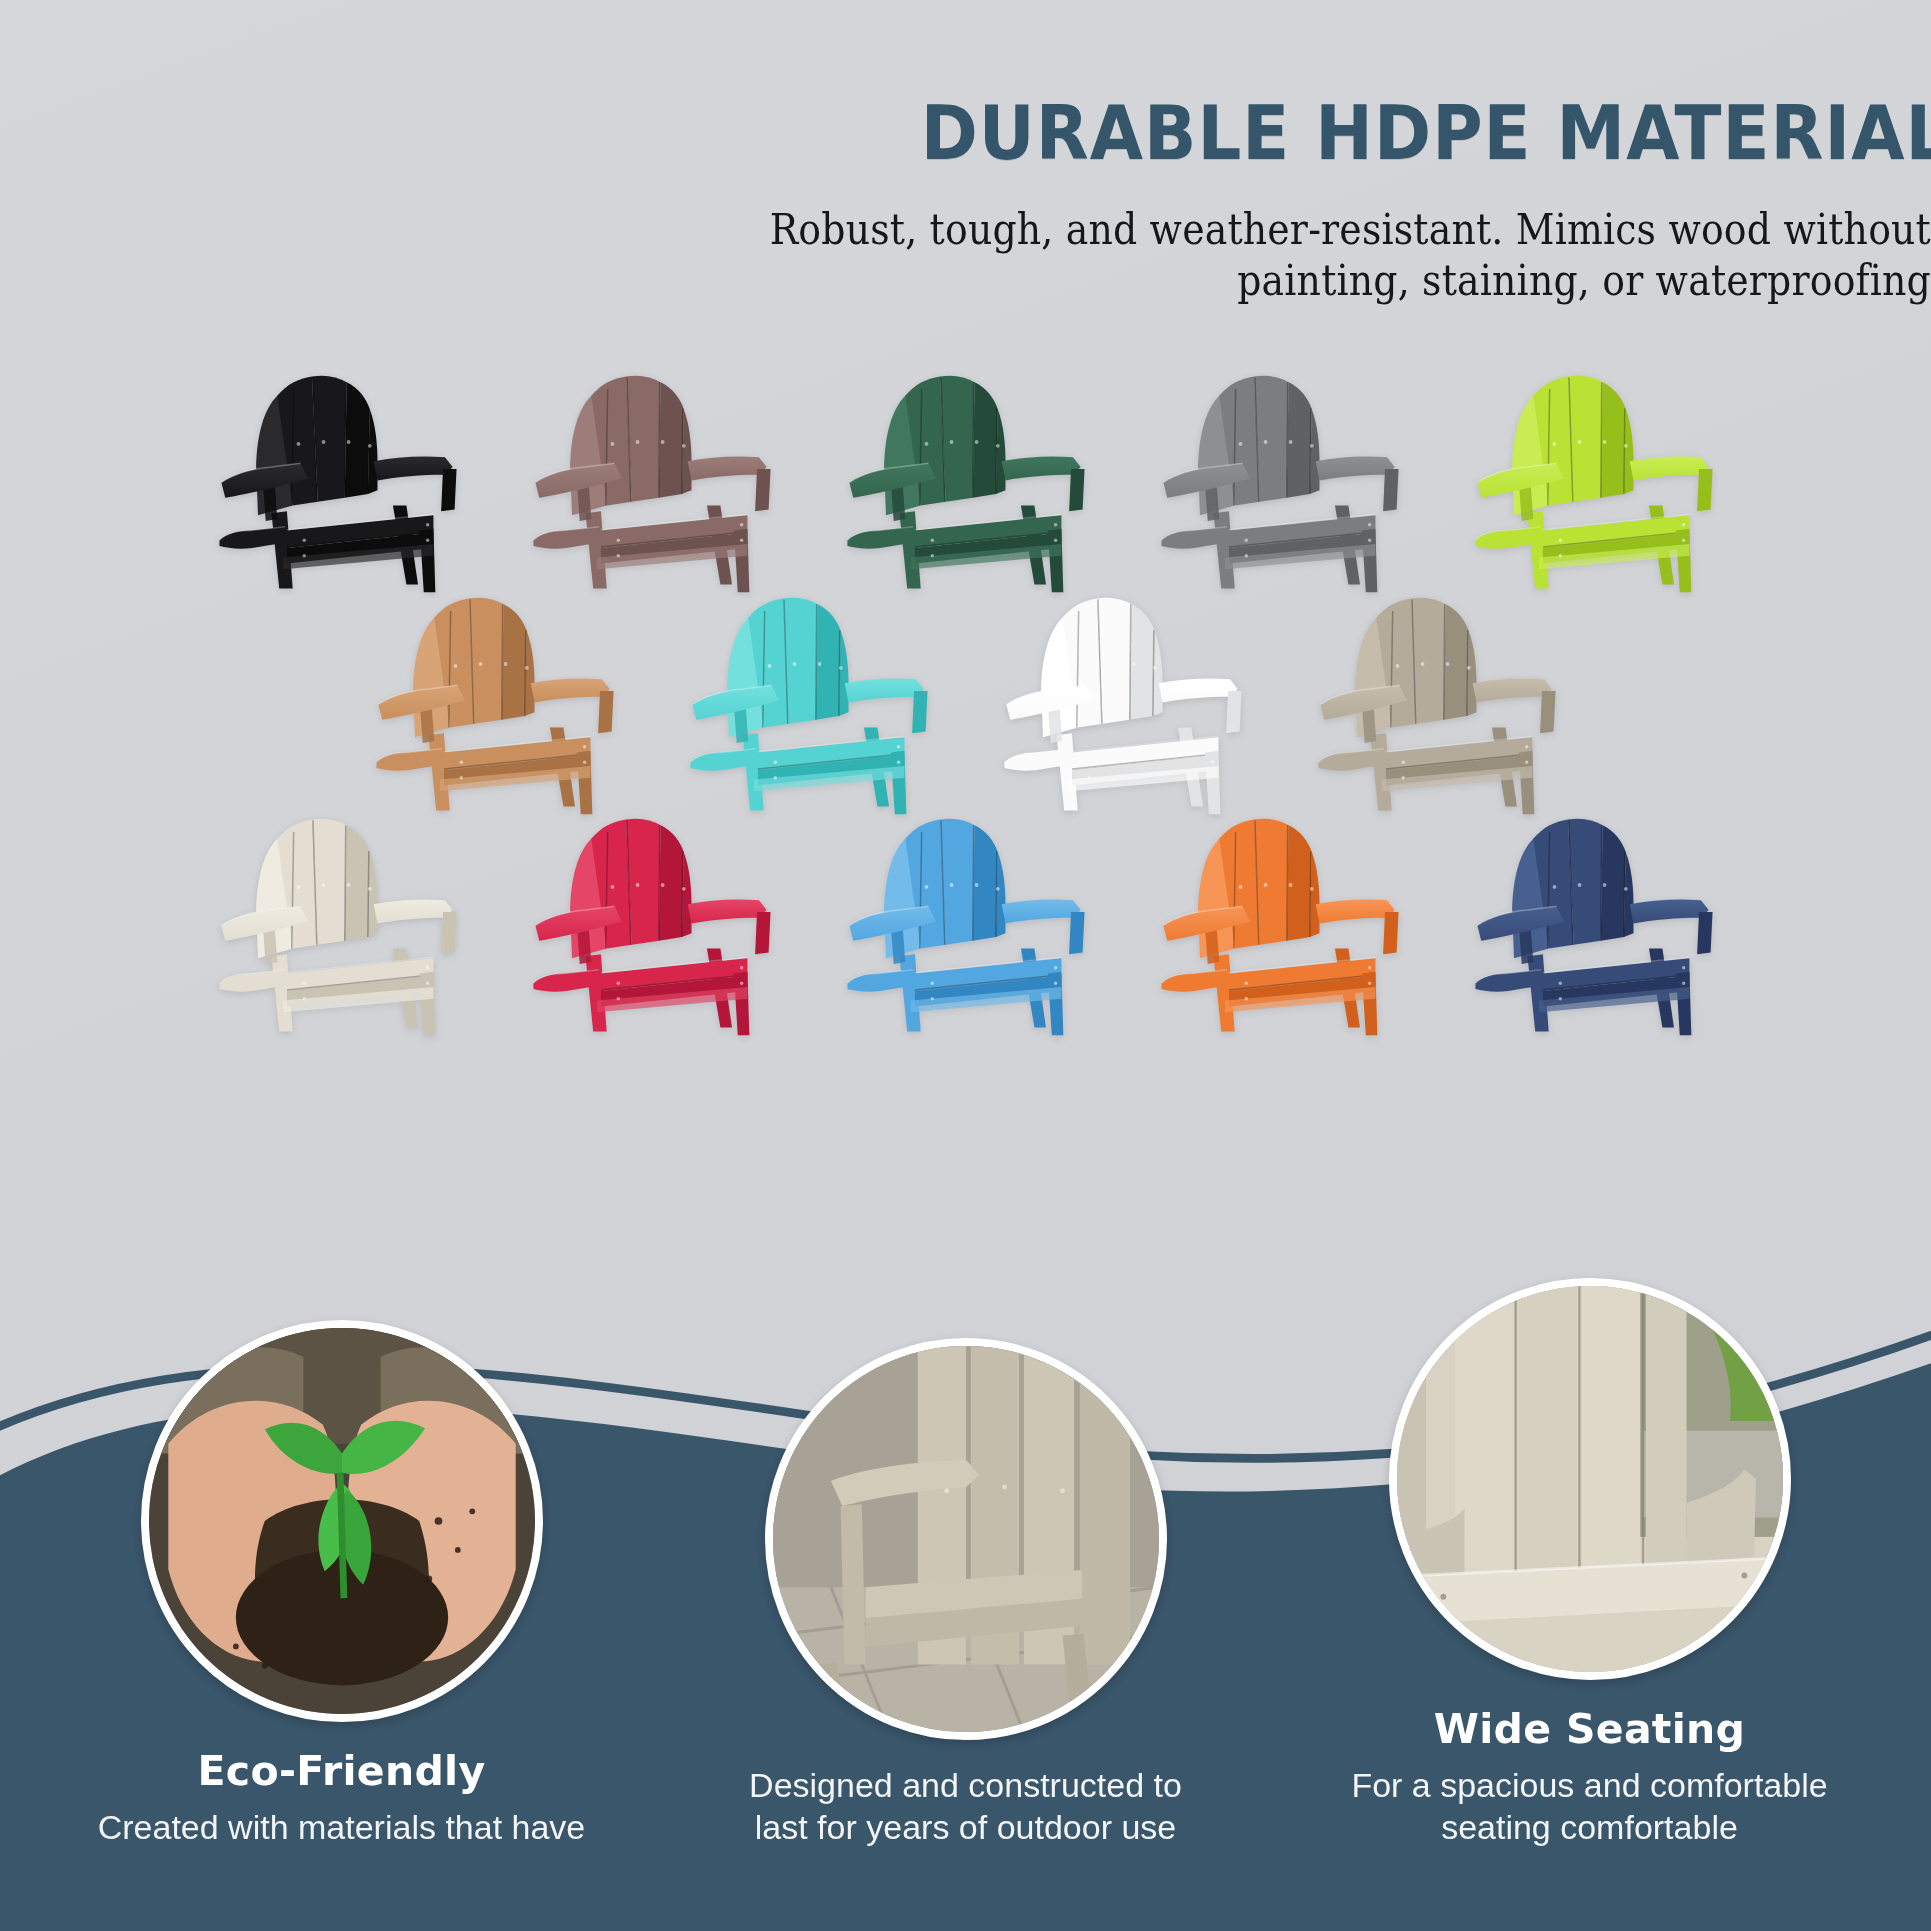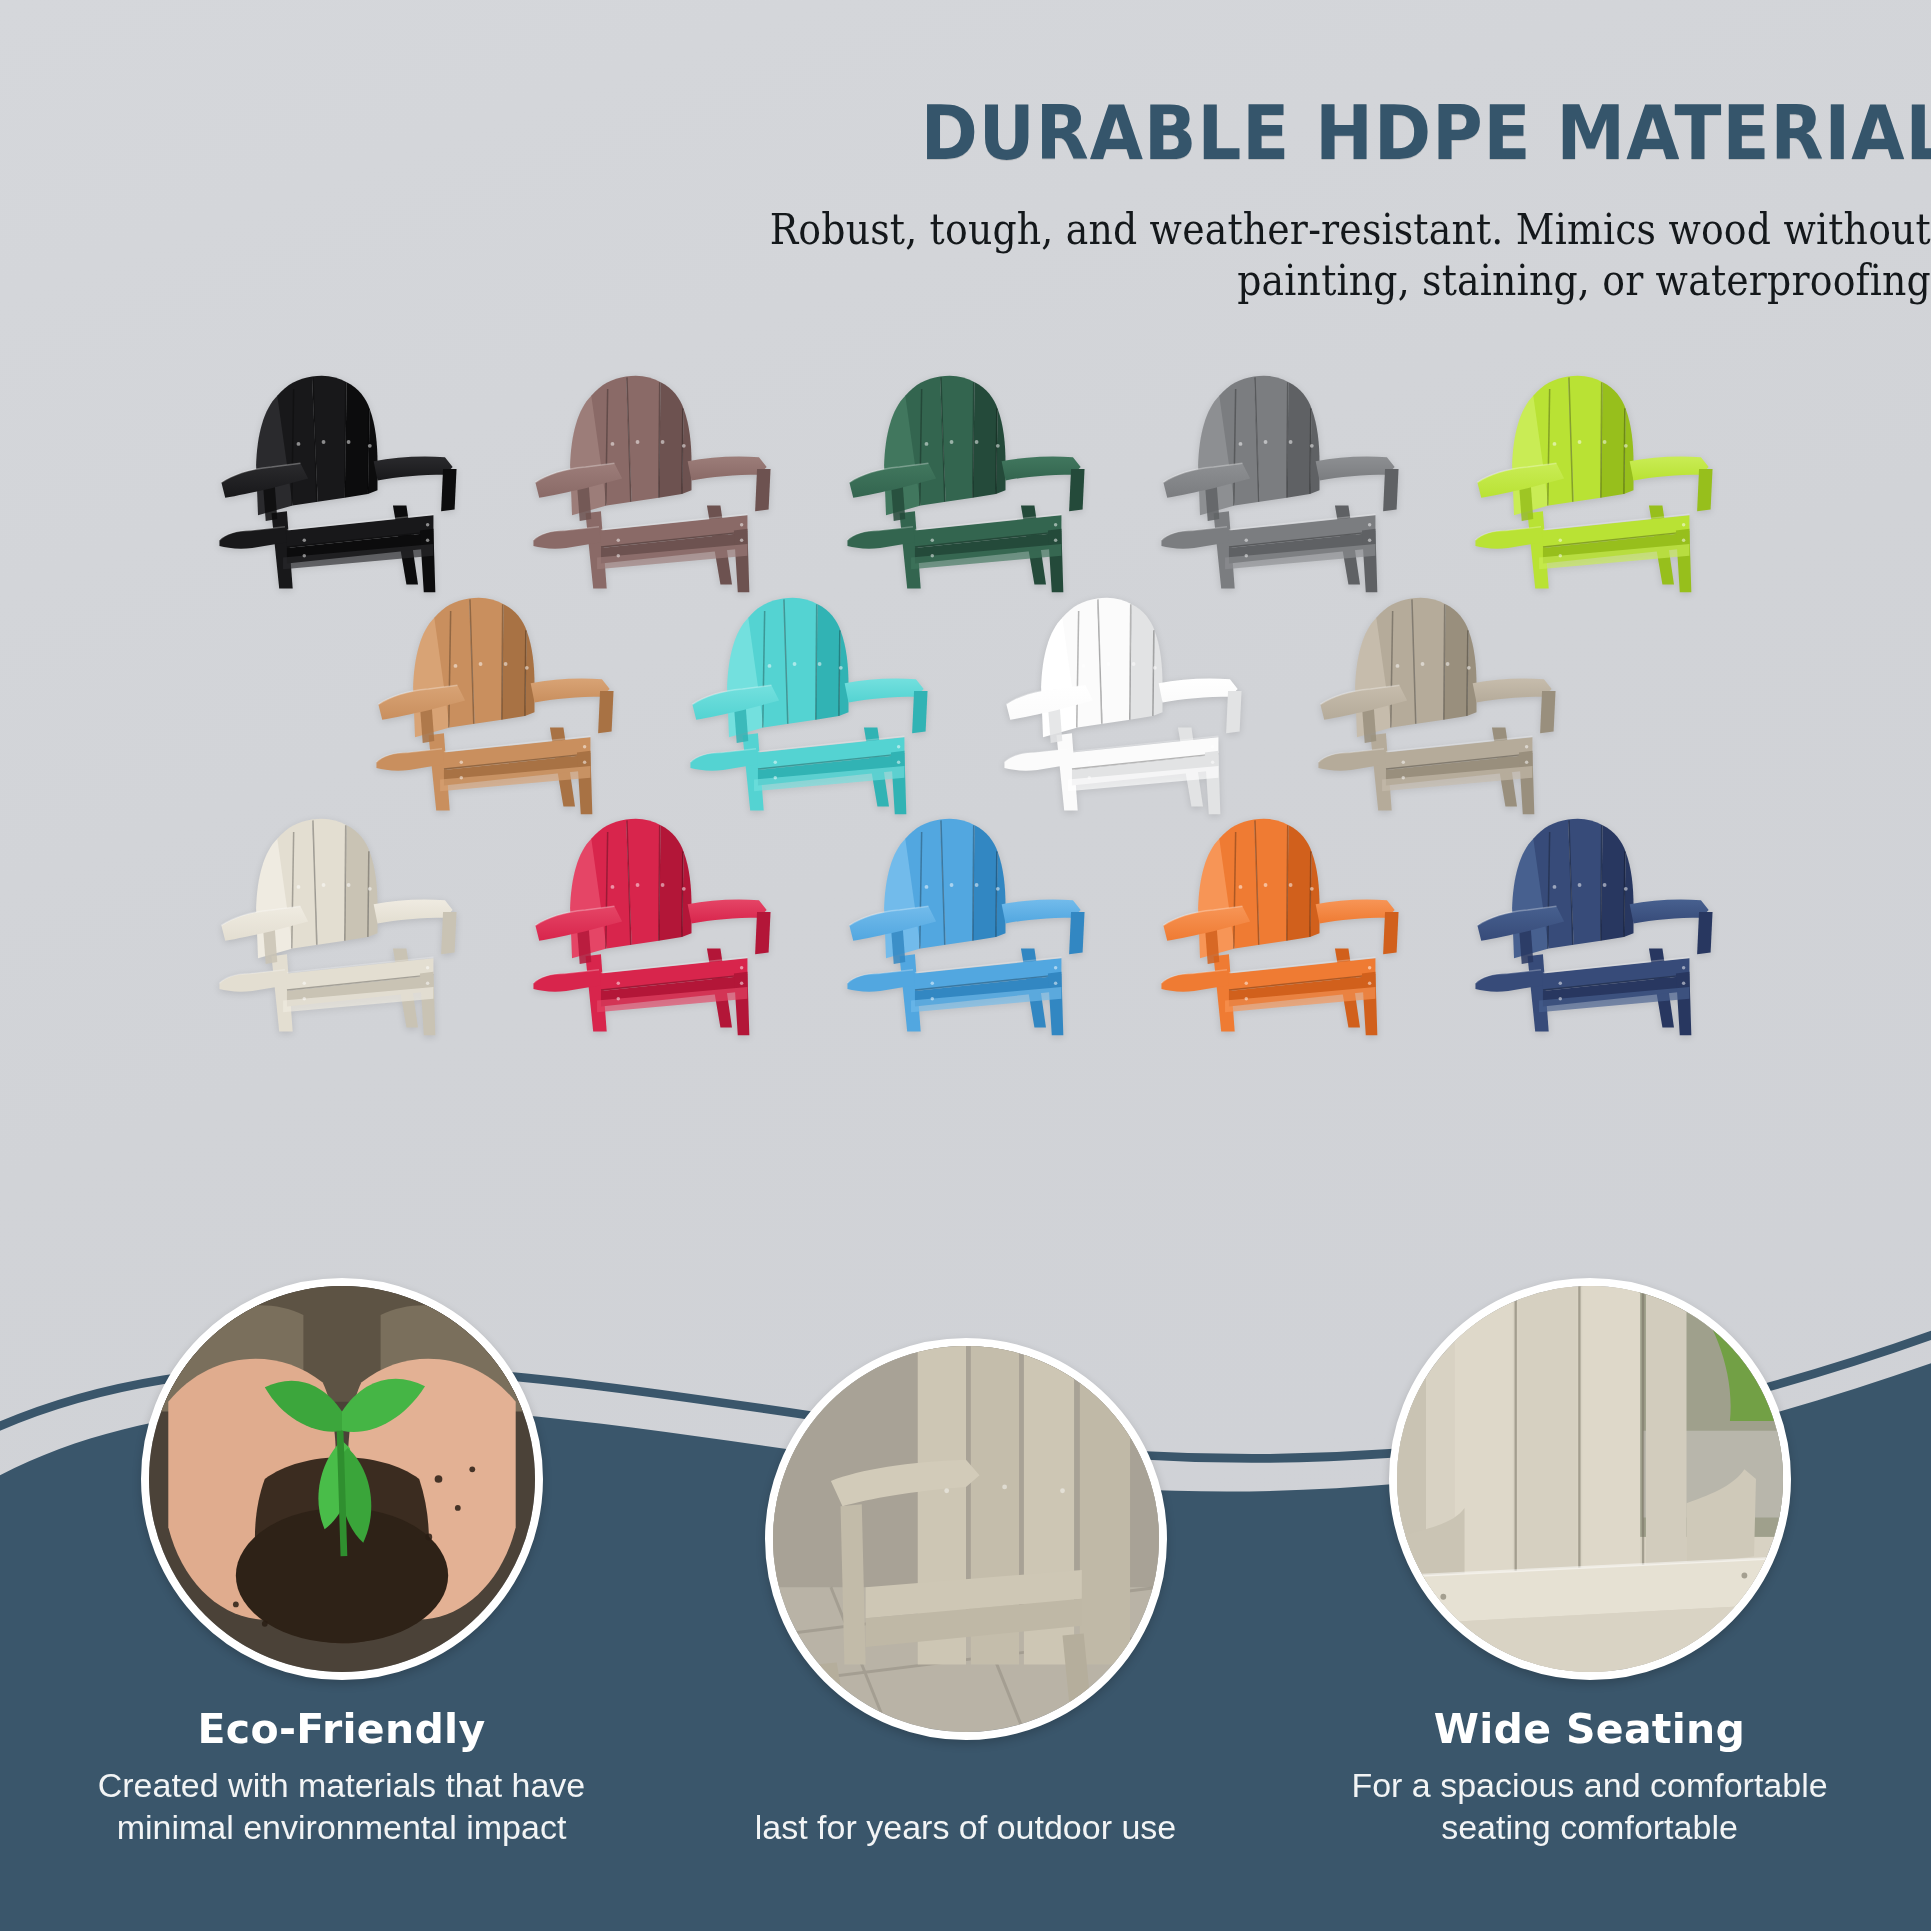--- a/index.html
+++ b/index.html
@@ -1078,21 +1078,20 @@
       <circle cx="290" cy="260" r="3.5"></circle>
               <circle cx="335" cy="190" r="3"></circle>
       <circle cx="90" cy="330" r="3"></circle>
               <circle cx="120" cy="350" r="3"></circle>
     </g>
   </svg>
     </div>
     <h3 class="feat-title">Eco-Friendly</h3>
     <p class="feat-desc">
       <span>Created with materials that have</span><br>
-      <span>minimal environmental impact</span>
     </p>
       </div>
       <div class="feat f2">
     <div class="circle">
       <svg viewBox="0 0 400 400" preserveAspectRatio="xMidYMid slice">
     <rect width="400" height="400" fill="#b9b3a6"></rect>
     <rect width="400" height="250" fill="#a8a296"></rect>
     <g opacity=".5" stroke="#8f8a7e" stroke-width="3" fill="none">
       <path d="M0,300 L400,250"></path>
               <path d="M0,350 L400,300"></path>
@@ -1110,21 +1109,21 @@
     <path d="M44,330 L66,328 L78,400 L56,400 Z" fill="#b5ae9c"></path>
     <path d="M300,300 L322,298 L332,400 L310,400 Z" fill="#b5ae9c"></path>
     <g fill="rgba(255,255,255,.45)">
       <circle cx="180" cy="150" r="2.5"></circle>
               <circle cx="240" cy="146" r="2.5"></circle>
       <circle cx="300" cy="150" r="2.5"></circle>
     </g>
   </svg>
     </div>
     <p class="feat-desc">
-      <br>
+      <span>Designed and constructed to</span><br>
       <span>last for years of outdoor use</span>
     </p>
       </div>
       <div class="feat f3">
     <div class="circle">
       <svg viewBox="0 0 400 400" preserveAspectRatio="xMidYMid slice">
     <rect width="400" height="400" fill="#d8d2c3"></rect>
     <rect x="250" width="150" height="260" fill="#9fa08c"></rect>
     <path d="M300,0 C330,40 350,90 345,140 L400,140 L400,0 Z" fill="#72a045"></path>
     <path d="M255,150 L400,150 L400,240 L255,240 Z" fill="#b8b6ab"></path>

